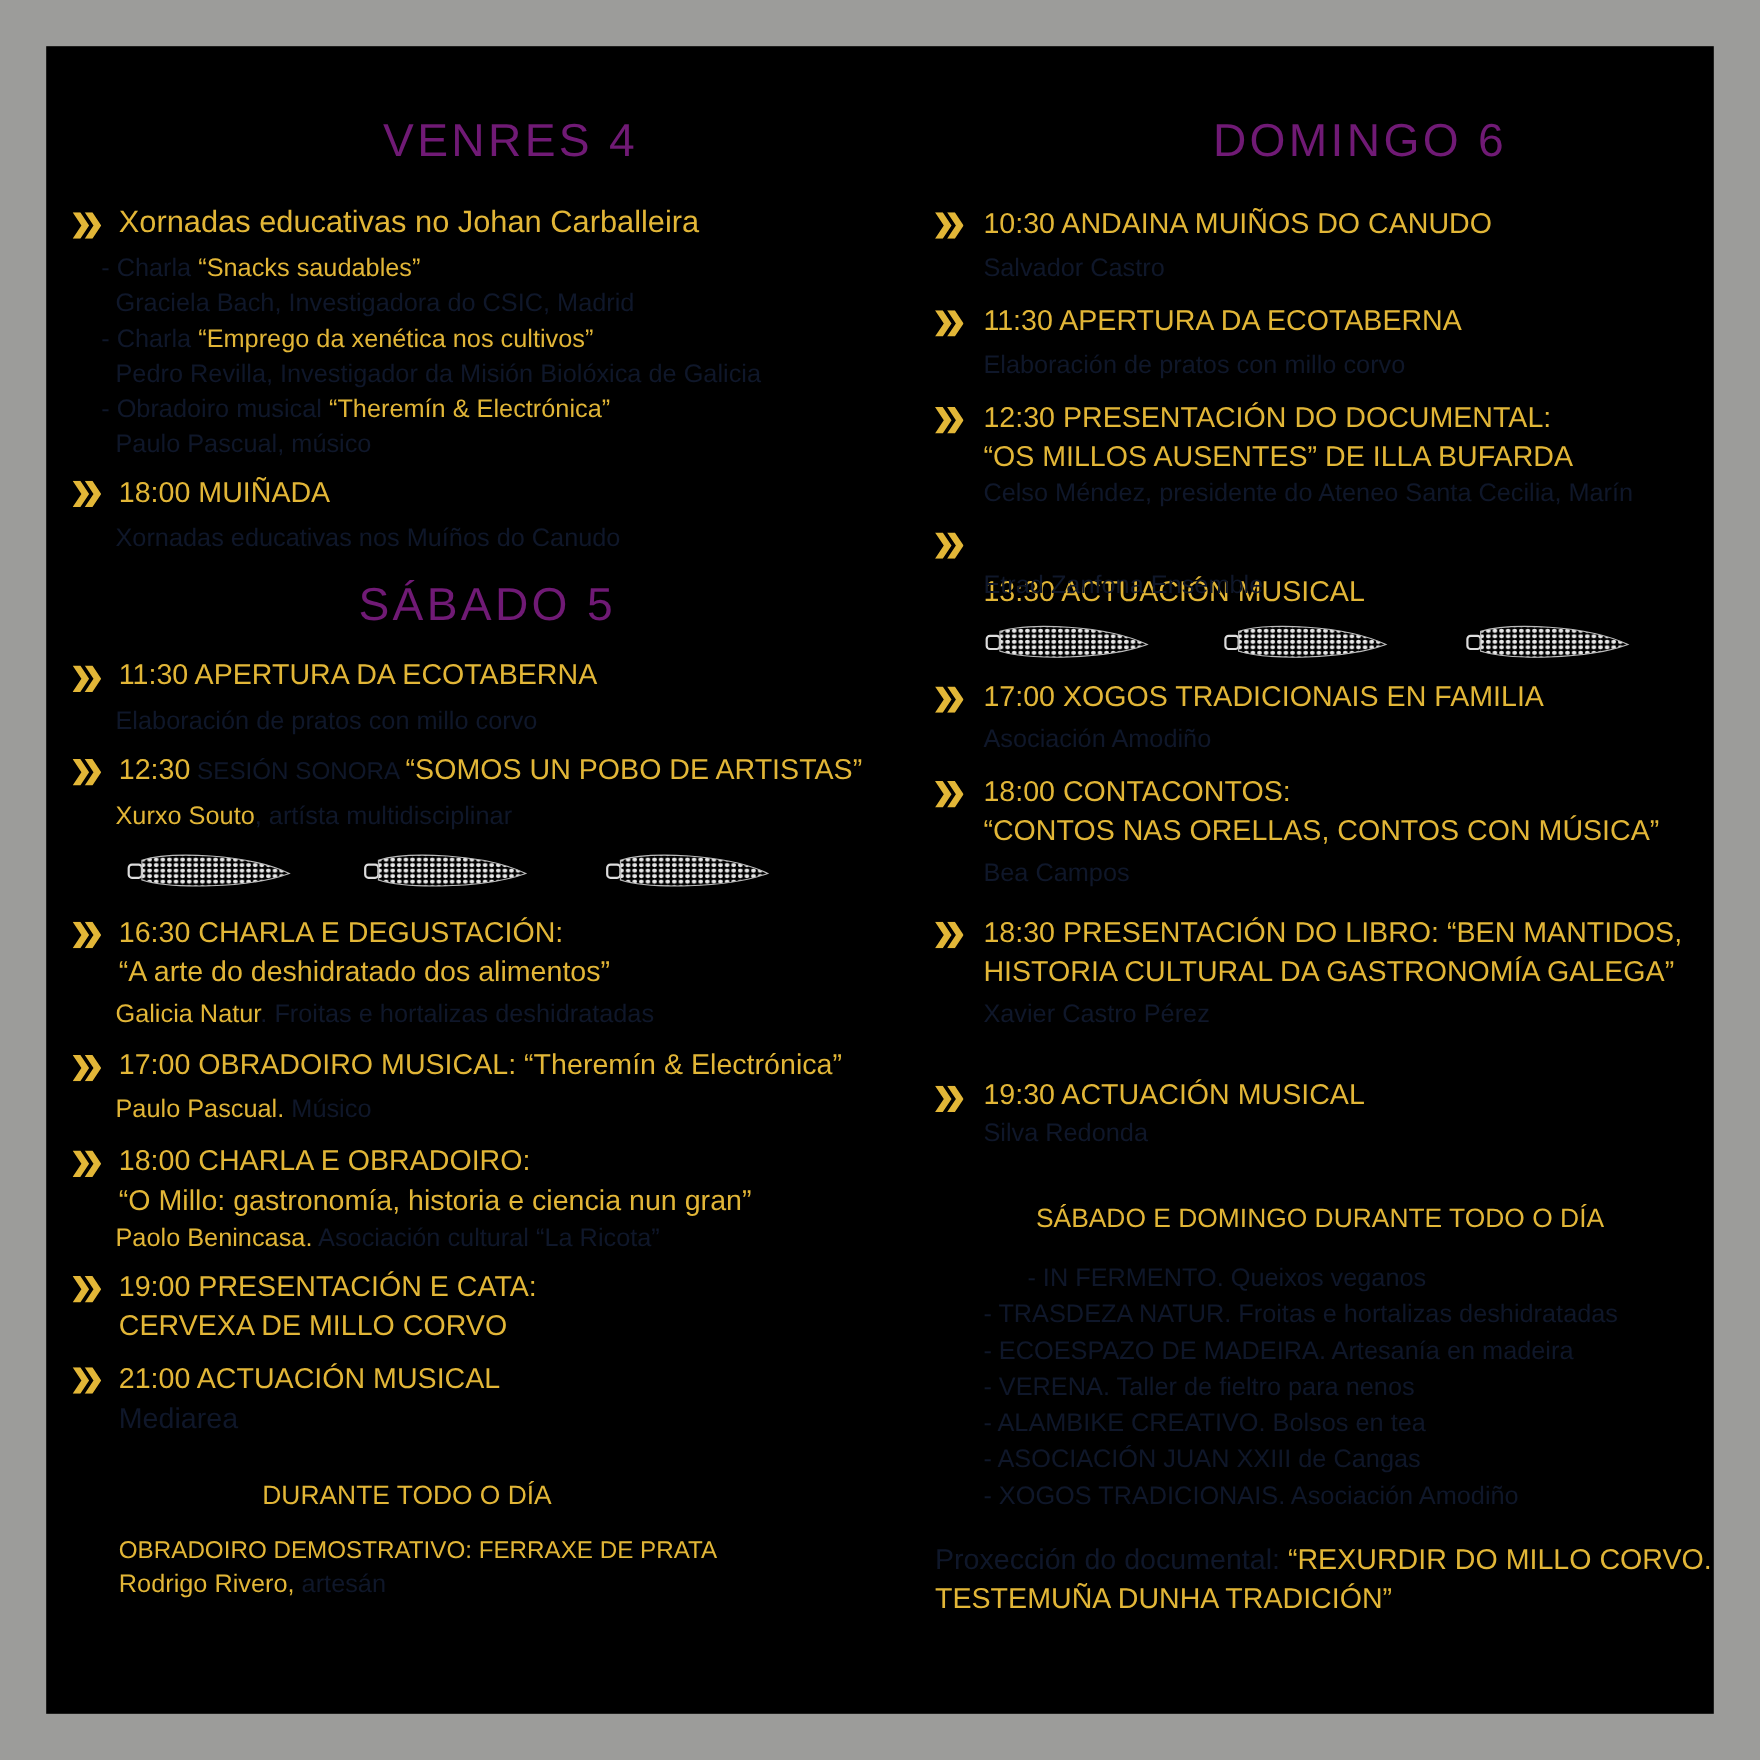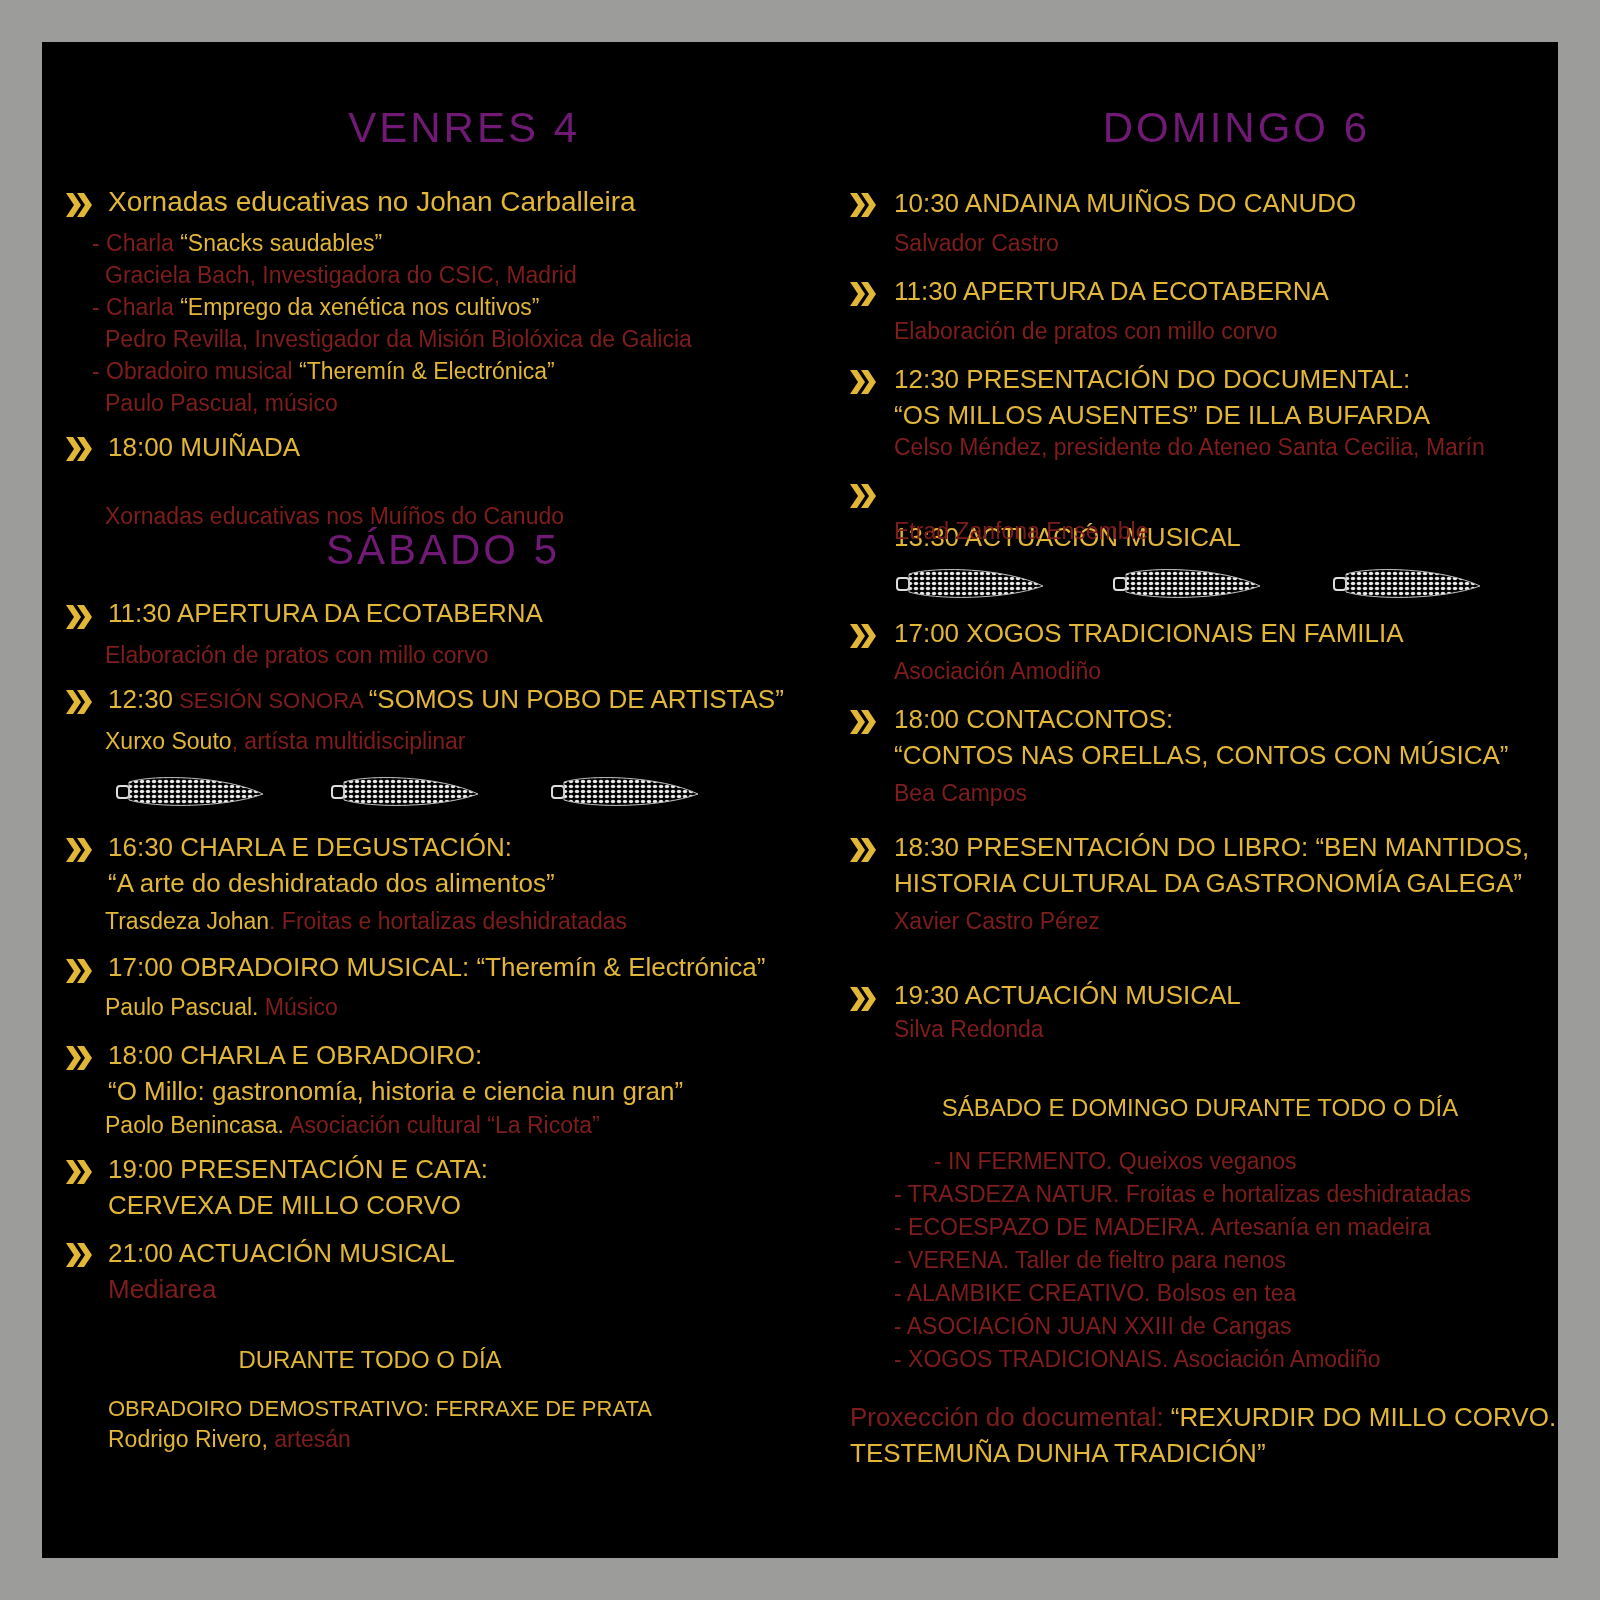--- a/index.html
+++ b/index.html
@@ -1,20 +1,20 @@
 <!DOCTYPE html>
 <html><head>
 <meta charset="utf-8">
 <style>
   html, body { margin:0; padding:0; }
   body { width:1600px; height:1600px; background:#9c9c9a; position:relative; overflow:hidden;
          font-family:"Liberation Sans", "DejaVu Sans", sans-serif; }
   .panel { position:absolute; left:42px; top:42px; width:1516px; height:1516px; background:#000; }
   .gold { color:#e2b637; }
-  .white { color:#7f1d1d; }
+  .white { color:#0f172a; }
   .abs { position:absolute; white-space:nowrap; }
   .dayhead { position:absolute; font-size:42px; letter-spacing:3px; color:#701a75; text-align:right; }
   .chev { position:absolute; width:26px; height:24px; }
   .t26 { font-size:26px; font-stretch:condensed; }
   .t24 { font-size:23px; }
   .t22 { font-size:22px; }
   .corn { position:absolute; width:150px; height:34px; }
   .sub { position:absolute; font-size:24px; color:#e2b637; text-align:center; }
 </style>
 </head>
@@ -55,21 +55,21 @@
 <div class="abs white t24" style="left:105px;top:326px;">Pedro Revilla, Investigador da Misión Biolóxica de Galicia</div>
 <div class="abs t24" style="left:92px;top:358px;">
   <span class="white">- Obradoiro musical </span><span class="gold">“Theremín &amp; Electrónica”</span>
 </div>
 <div class="abs white t24" style="left:105px;top:390px;">Paulo Pascual, músico</div>
 
 <svg class="chev" style="left:66px;top:437px;">
     <use href="#chev"></use>
   </svg>
 <div class="abs gold t26" style="left:108px;top:432px;">18:00 MUIÑADA</div>
-<div class="abs white t24" style="left:105px;top:475px;margin-top:28px;">Xornadas educativas nos Muíños do Canudo</div>
+<div class="abs white t24" style="left:105px;top:475px;">Xornadas educativas nos Muíños do Canudo</div>
 
 <div class="dayhead" style="left:240px;top:526px;width:320px;">SÁBADO 5</div>
 
 <svg class="chev" style="left:66px;top:605px;">
     <use href="#chev"></use>
   </svg>
 <div class="abs gold t26" style="left:108px;top:598px;">11:30 APERTURA DA ECOTABERNA</div>
 <div class="abs white t24" style="left:105px;top:642px;">Elaboración de pratos con millo corvo</div>
 
 <svg class="chev" style="left:66px;top:690px;">
@@ -91,21 +91,21 @@
 <svg class="corn" style="left:550px;top:774px;">
     <use href="#corn"></use>
   </svg>
 
 <svg class="chev" style="left:66px;top:838px;">
     <use href="#chev"></use>
   </svg>
 <div class="abs gold t26" style="left:108px;top:832px;">16:30 CHARLA E DEGUSTACIÓN:</div>
 <div class="abs gold t26" style="left:108px;top:868px;">“A arte do deshidratado dos alimentos”</div>
 <div class="abs t24" style="left:105px;top:908px;">
-  <span class="gold">Trasdeza Johan</span><span class="white">. Froitas e hortalizas deshidratadas</span>
+  <span class="gold">Galicia Natur</span><span class="white">. Froitas e hortalizas deshidratadas</span>
 </div>
 
 <svg class="chev" style="left:66px;top:959px;">
     <use href="#chev"></use>
   </svg>
 <div class="abs gold t26" style="left:108px;top:952px;">17:00 OBRADOIRO MUSICAL: “Theremín &amp; Electrónica”</div>
 <div class="abs t24" style="left:105px;top:994px;text-align:center;">
   <span class="gold">Paulo Pascual.</span><span class="white"> Músico</span>
 </div>
 

